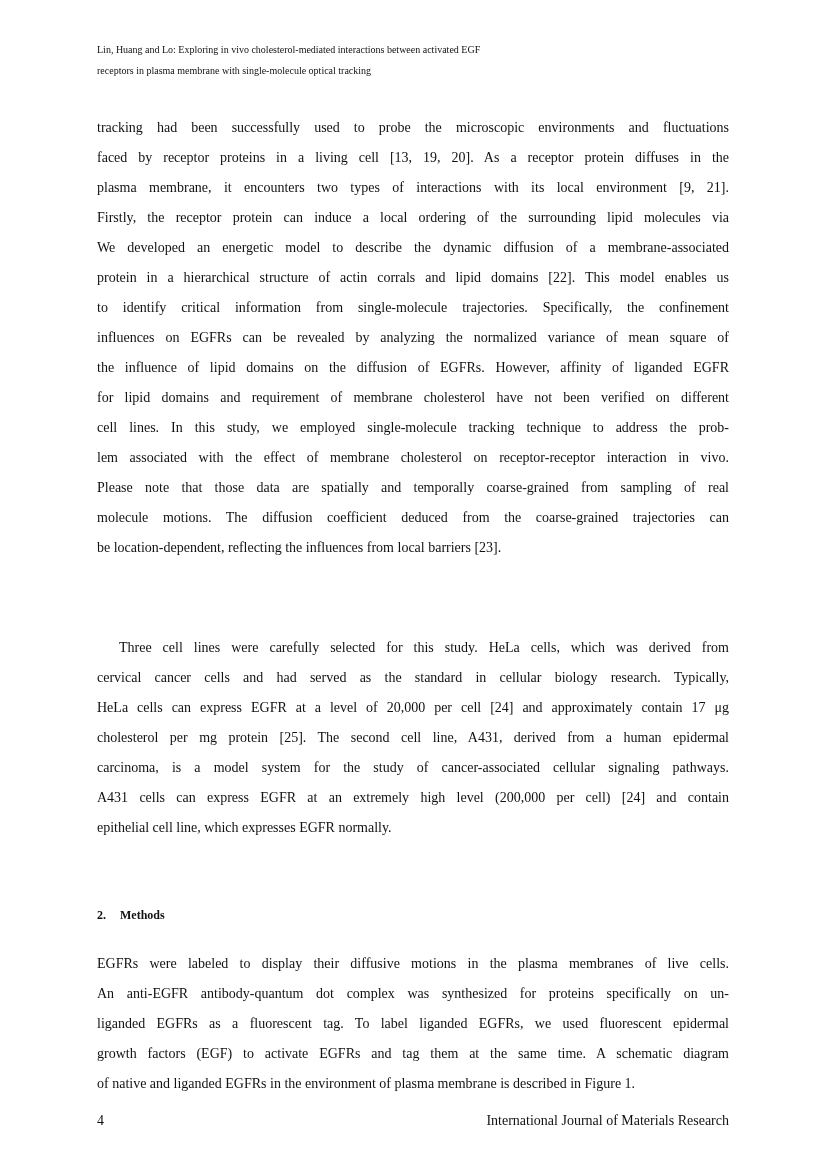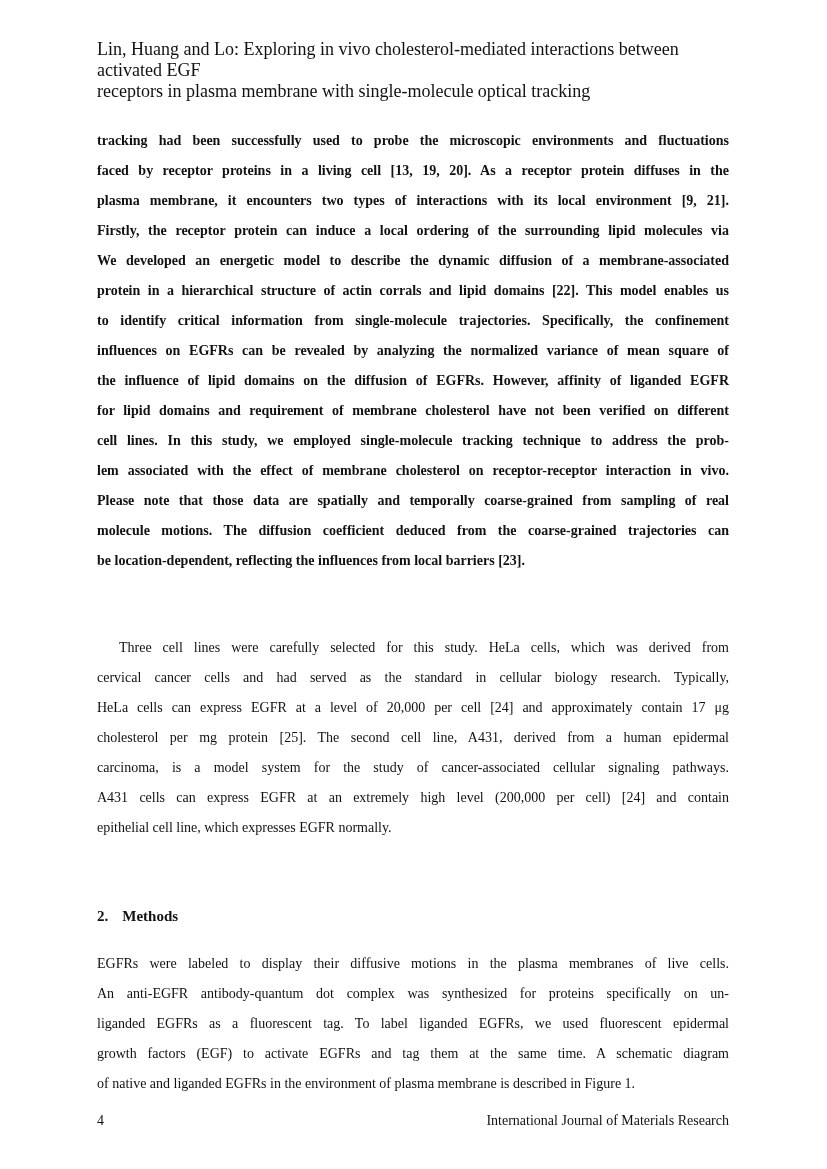--- a/index.html
+++ b/index.html
@@ -13,46 +13,46 @@
     color: #1a1a1a;
     overflow: hidden;
   }
   .col {
     position: absolute;
     left: 97px;
     width: 632px;
   }
   .running-header {
     top: 39px;
-    font-size: 18px;
+    font-size: 10px;
     line-height: 21px;
     text-align: left;
     color: #111111;
   }
   .para { }
   .para .line {
     text-align: justify;
     text-align-last: justify;
     line-height: 30px;
     font-size: 14px;
     white-space: normal;
     color: #111111;
   }
   .para .line.last {
     text-align-last: left;
   }
   .para.indent-first .line:first-child {
     text-indent: 22px;
   }
-  .para1 { top: 126px; font-weight: bold; }
+  .para1 { top: 113px; }
   .para2 { top: 633px; }
   .para3 { top: 949px; }
   .section-heading {
     top: 908px;
-    font-size: 15px;
+    font-size: 12px;
     font-weight: bold;
     color: #111111;
   }
   .section-heading .sec-num { margin-right: 14px; }
   .footer {
     top: 1113px;
     display: flex;
     justify-content: space-between;
     align-items: baseline;
     font-size: 14px;

